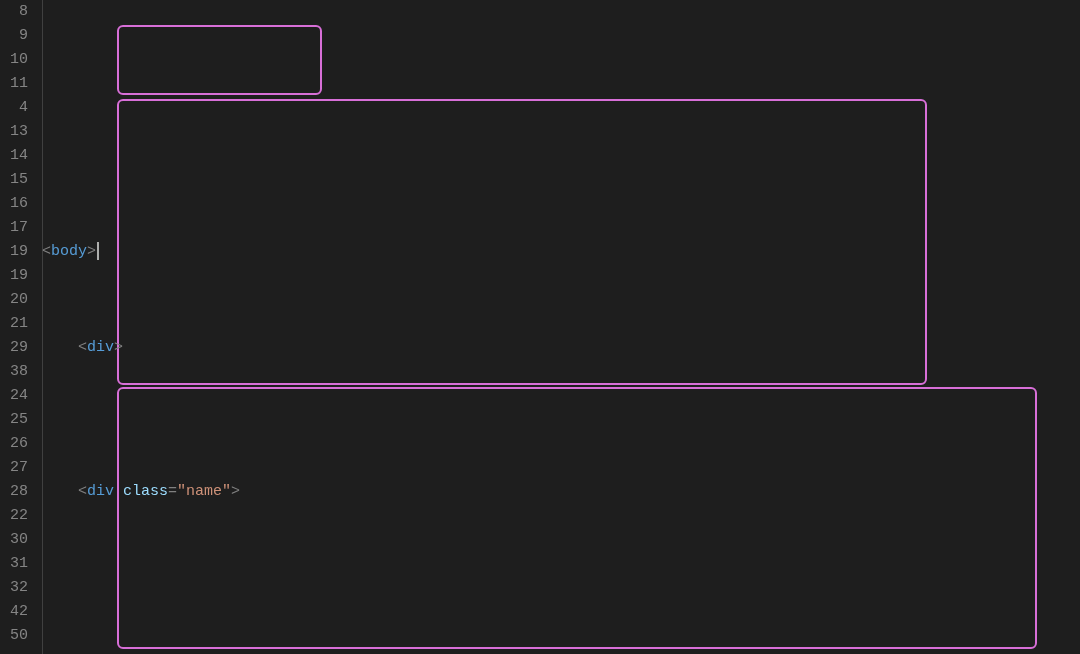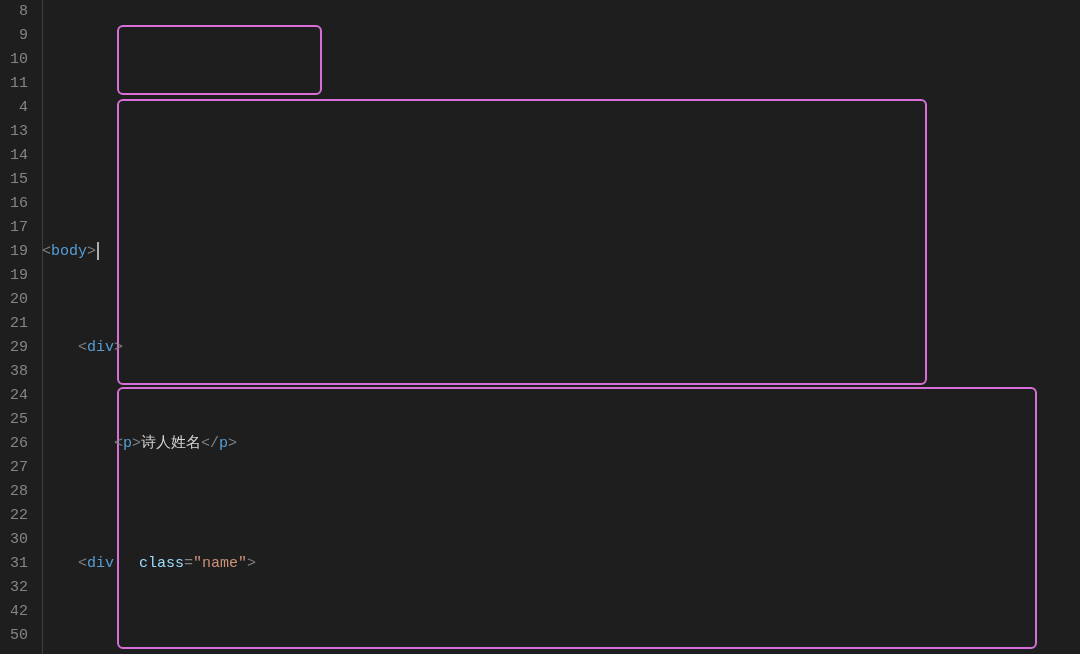--- a/index.html
+++ b/index.html
@@ -37,21 +37,21 @@
   .indent-guide {
     position: absolute;
     top: 0;
     bottom: 0;
     width: 1px;
     background: #404040;
   }
   
   .t-brkt   { color: #808080; }            
   .t-tag    { color: #569cd6; }            
-  .t-attr   { color: #9cdcfe; margin-left: 16px; }            
+  .t-attr   { color: #9cdcfe; }            
   .t-str    { color: #ce9178; }
   .t-text   { color: #d4d4d4; }
   .cursor {
     display: inline-block;
     width: 2px; height: 18px;
     background: #aeafad;
     vertical-align: middle;
     margin-left: 1px;
   }
   
@@ -104,21 +104,20 @@
     
     <div id="hl0" class="hl" style="top: 25px; left: 75px; width: 205px; height: 70px;"></div>
     <div id="hl1" class="hl" style="top: 99px; left: 75px; width: 810px; height: 286px;"></div>
     <div id="hl2" class="hl" style="top: 387px; left: 75px; width: 920px; height: 262px;"></div>
 
     
     <div class="line"><span class="t-brkt">&lt;</span><span class="t-tag">body</span><span class="t-brkt">&gt;</span><span class="cursor"></span></div>
     
     <div class="line">    <span class="t-brkt">&lt;</span><span class="t-tag">div</span><span class="t-brkt">&gt;</span></div>
     
-    <div class="line">        <span class="t-brkt">&lt;</span><span class="t-tag">p</span><span class="t-brkt">&gt;</span><span class="t-text">诗人姓名</span><span class="t-brkt">&lt;/</span><span class="t-tag">p</span><span class="t-brkt">&gt;</span></div>
     
     
     <div class="line">    <span class="t-brkt">&lt;</span><span class="t-tag">div</span> <span class="t-attr">class</span><span class="t-brkt">=</span><span class="t-str">"name"</span><span class="t-brkt">&gt;</span></div>
     
     
     
     
     
     
     

